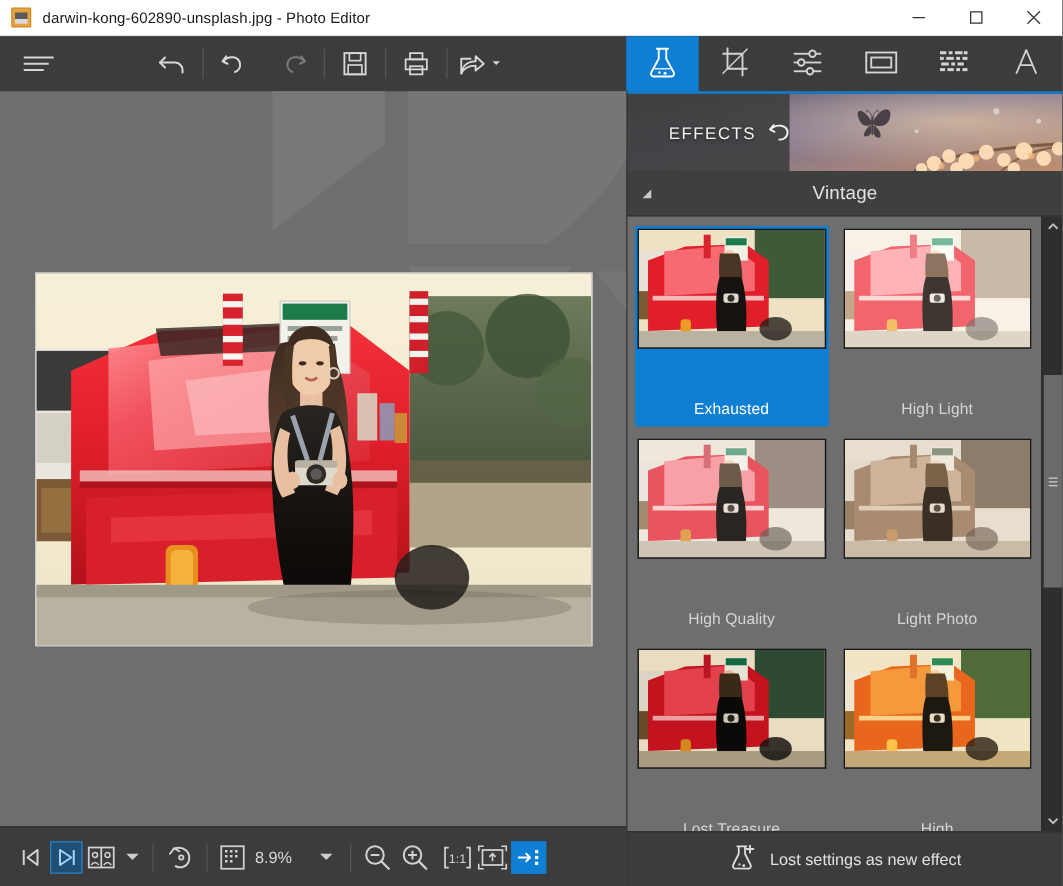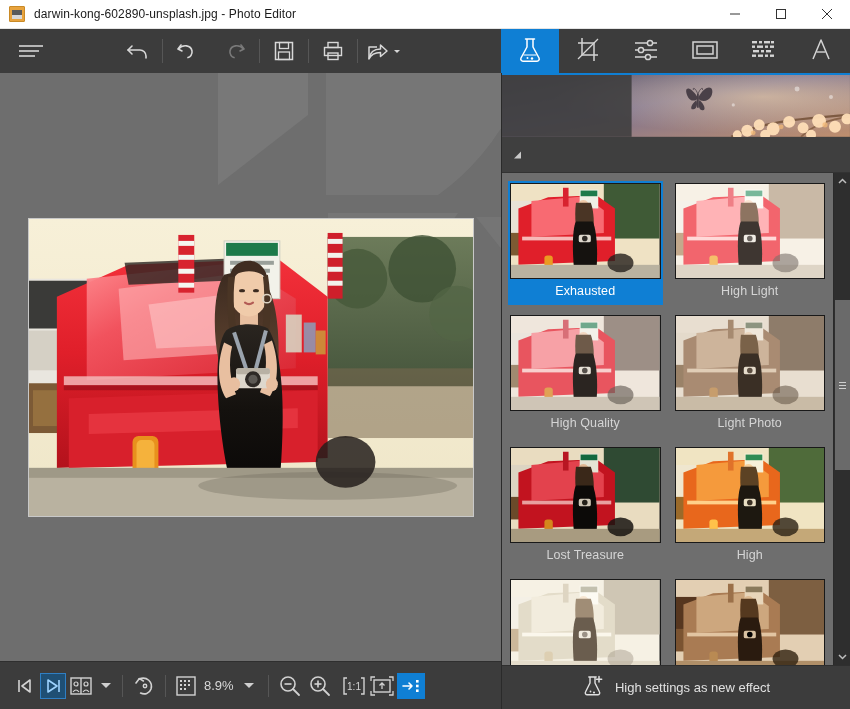--- a/index.html
+++ b/index.html
@@ -160,21 +160,21 @@
   }
   .thumb.selected { border-color: #0f7fd4; background: #0f7fd4; }
   .thumb-img {
     width: 100%; height: 96px;
     background: #222; position: relative; overflow: hidden;
     border: 1px solid rgba(0,0,0,.25);
   }
   .thumb-img svg, .thumb-img .ph { position: absolute; inset: 0; width: 100%; height: 100%; }
   .thumb-label {
     height: 24px; display: flex; align-items: center; justify-content: center;
-    font-size: 12.5px; color: #d5d5d5; letter-spacing: .1px;
+    font-size: 12.5px; color: #d5d5d5; letter-spacing: .1px; margin-top: 36px;
   }
   .thumb.selected .thumb-label { color: #ffffff; }
 
   
   .vscroll {
     width: 17px; min-width: 17px;
     background: #2e2e2e;
     display: flex; flex-direction: column; align-items: center;
     border-left: 1px solid #2a2a2a;
   }
@@ -216,21 +216,21 @@
     width: 30px; height: 34px;
     display: flex; align-items: center; justify-content: center;
     color: #d2d2d2; flex: none;
   }
   .sb-btn.boxed {
     border: 1px solid #2f7fc4; background: #1f4f74;
     width: 26px; height: 26px; color: #7fc4ff;
   }
   .sb-btn.blue { background: #0f7fd4; color: #ffffff; width: 28px; height: 26px; border: 1px solid #0f7fd4;}
   .sb-div { width: 1px; height: 22px; background: #565656; margin: 0 6px; }
-  .zoom-val { color: #d8d8d8; font-size: 13px; margin: 0 2px 0 4px; }
+  .zoom-val { color: #d8d8d8; font-size: 13px; margin: 0 14px 0 4px; }
   .caret-dn {
     width: 0; height: 0;
     border-left: 5px solid transparent; border-right: 5px solid transparent;
     border-top: 5px solid #cfcfcf;
   }
   .pad6 { width: 6px; }
   .pad10 { width: 10px; }
 </style>
 </head>
 <body>
@@ -685,24 +685,34 @@
           <g transform="translate(186,8)" fill="#4a4048">
             <path d="M10 14 C2 2 -4 4 0 13 C2 18 7 19 10 16 Z"></path>
             <path d="M11 14 C19 0 28 3 24 13 C21 19 14 19 11 16 Z"></path>
             <path d="M9 17 C3 22 2 28 7 26 C10 25 10 20 9 17 Z"></path>
             <path d="M12 17 C18 22 19 29 14 27 C11 26 11 20 12 17 Z"></path>
             <rect x="9.6" y="10" width="1.8" height="15" rx="0.9"></rect>
             <path d="M10 10 C8 5 5 4 6 7" stroke="#4a4048" stroke-width="0.8" fill="none"></path>
             <path d="M11 10 C13 5 16 4 15 7" stroke="#4a4048" stroke-width="0.8" fill="none"></path>
           </g>
         </svg>
+        <div class="banner-label">
+          <span>EFFECTS</span>
+          <span>
+            <svg width="20" height="18" viewBox="0 0 20 18">
+              <path d="M5 4 L2 7.5 L5.6 9.5" fill="none" stroke="#f0f0f0" stroke-width="1.5" stroke-linecap="round" stroke-linejoin="round"></path>
+              <path d="M2.4 7.5 C7 2.5 16 4 16 10 C16 14 12.5 16 9.5 15.6" fill="none" stroke="#f0f0f0" stroke-width="1.5" stroke-linecap="round"></path>
+            </svg>
+          </span>
+        </div>
       </div>
 
       <div class="cat-header">
         <span class="cat-tri"></span>
+        <span class="cat-title">Vintage</span>
       </div>
 
       <div class="grid-area">
         <div class="grid">
 
           <div class="thumb selected">
             <div class="thumb-img">
               <svg viewBox="0 0 160 100" preserveAspectRatio="none">
                 <rect width="160" height="100" fill="#efe2c4"></rect>
                 <rect x="100" y="0" width="60" height="58" fill="#3f5a36"></rect>
@@ -953,17 +963,17 @@
       <div class="save-effect">
         <span>
           <svg width="24" height="24" viewBox="0 0 24 24">
             <path d="M8 3 L8 9 L3.5 18 a1.9 1.9 0 0 0 1.7 2.8 h10.6 a1.9 1.9 0 0 0 1.7 -2.8 L13 9 L13 3" fill="none" stroke="#e0e0e0" stroke-width="1.4" stroke-linejoin="round"></path>
             <line x1="6.8" y1="3" x2="14.2" y2="3" stroke="#e0e0e0" stroke-width="1.4" stroke-linecap="round"></line>
             <circle cx="8.5" cy="17.5" r="0.9" fill="#e0e0e0"></circle>
             <circle cx="12" cy="18.5" r="1.1" fill="#e0e0e0"></circle>
             <path d="M17 2.5 L17 8 M14.3 5.2 L19.7 5.2" stroke="#e0e0e0" stroke-width="1.5" stroke-linecap="round"></path>
           </svg>
         </span>
-        <span>High settings as new effect</span>
+        <span>Lost settings as new effect</span>
       </div>
     </div>
   </div>
 </div>
 
 </body></html>

